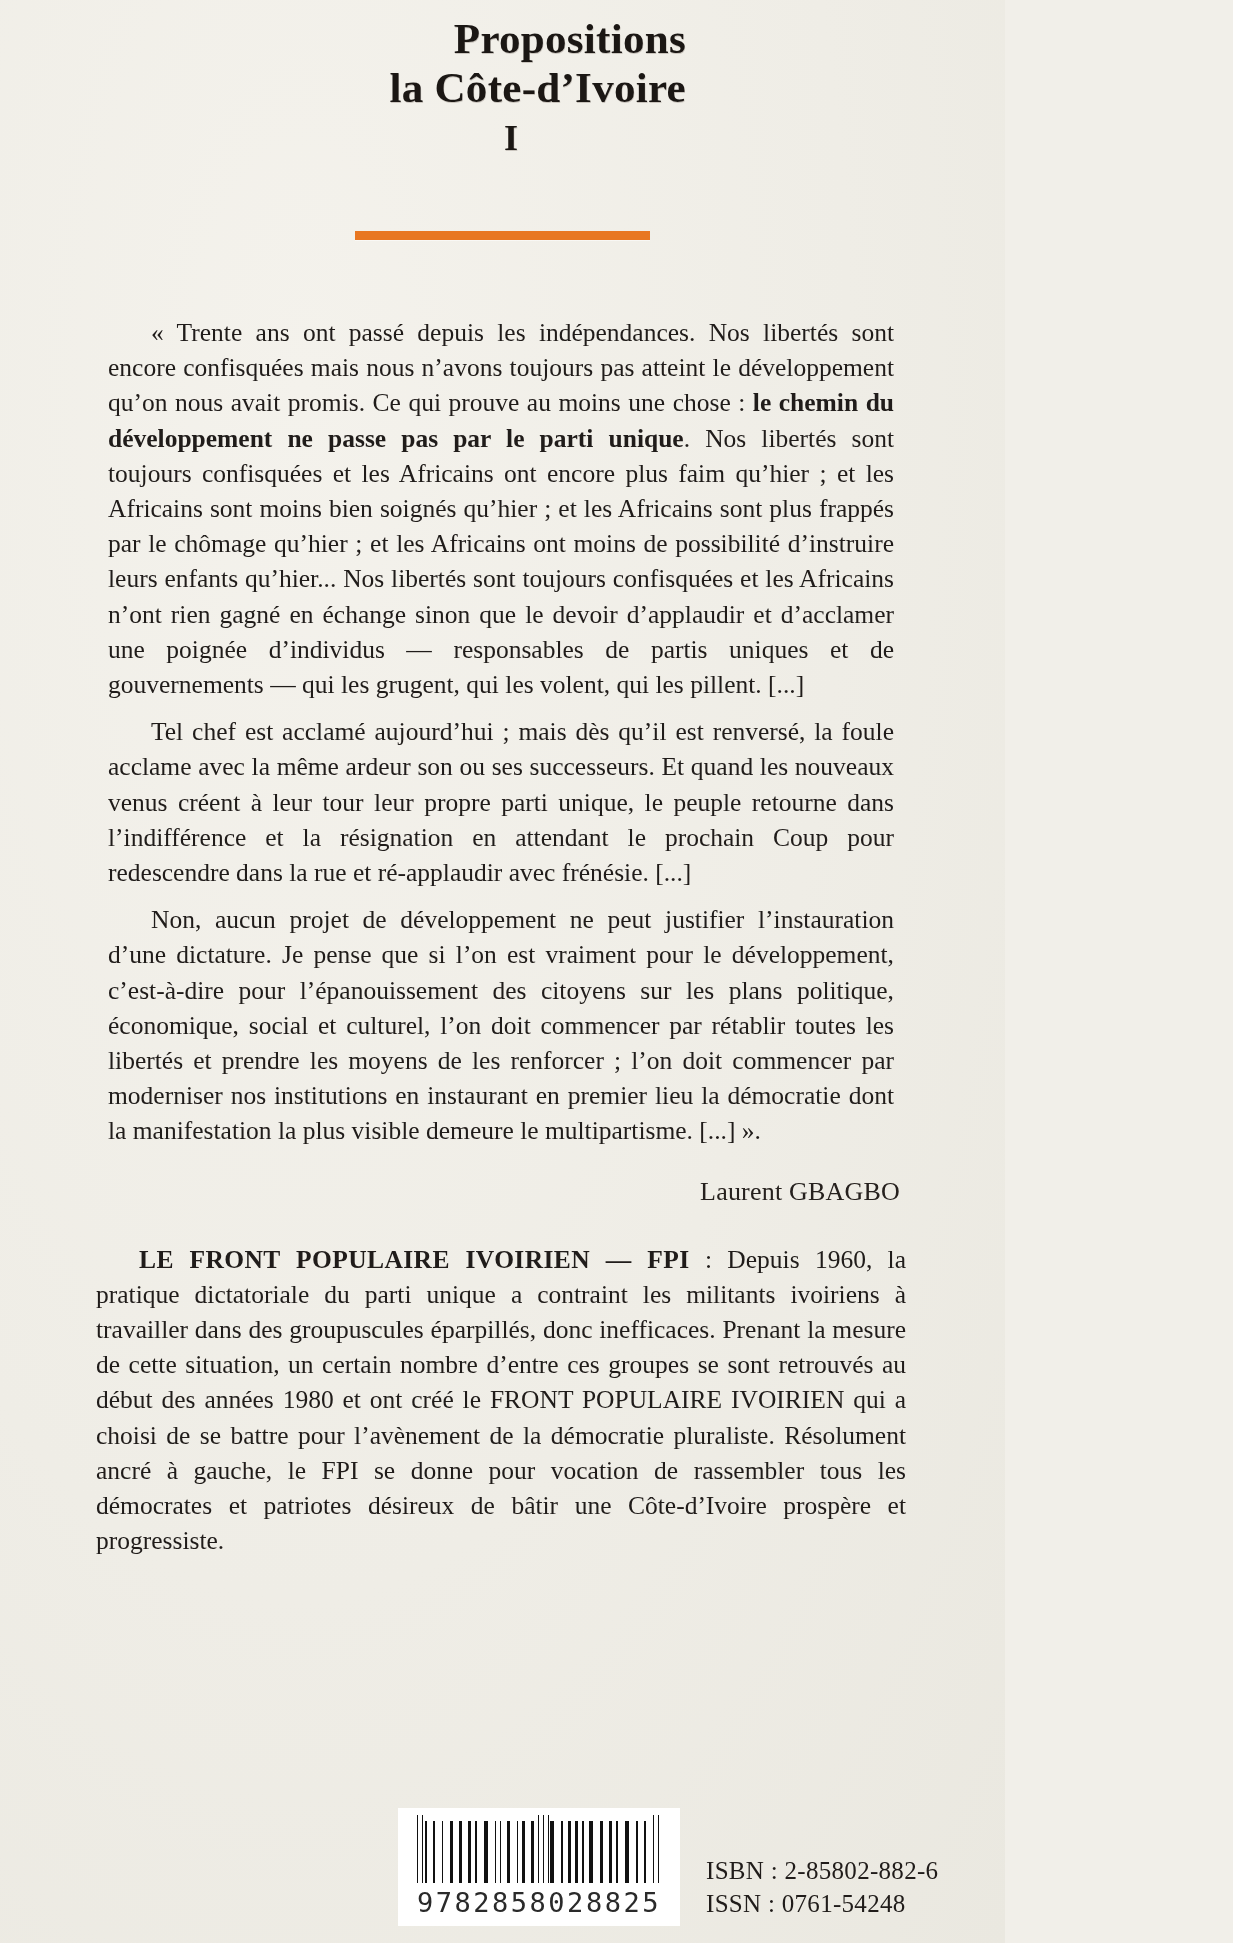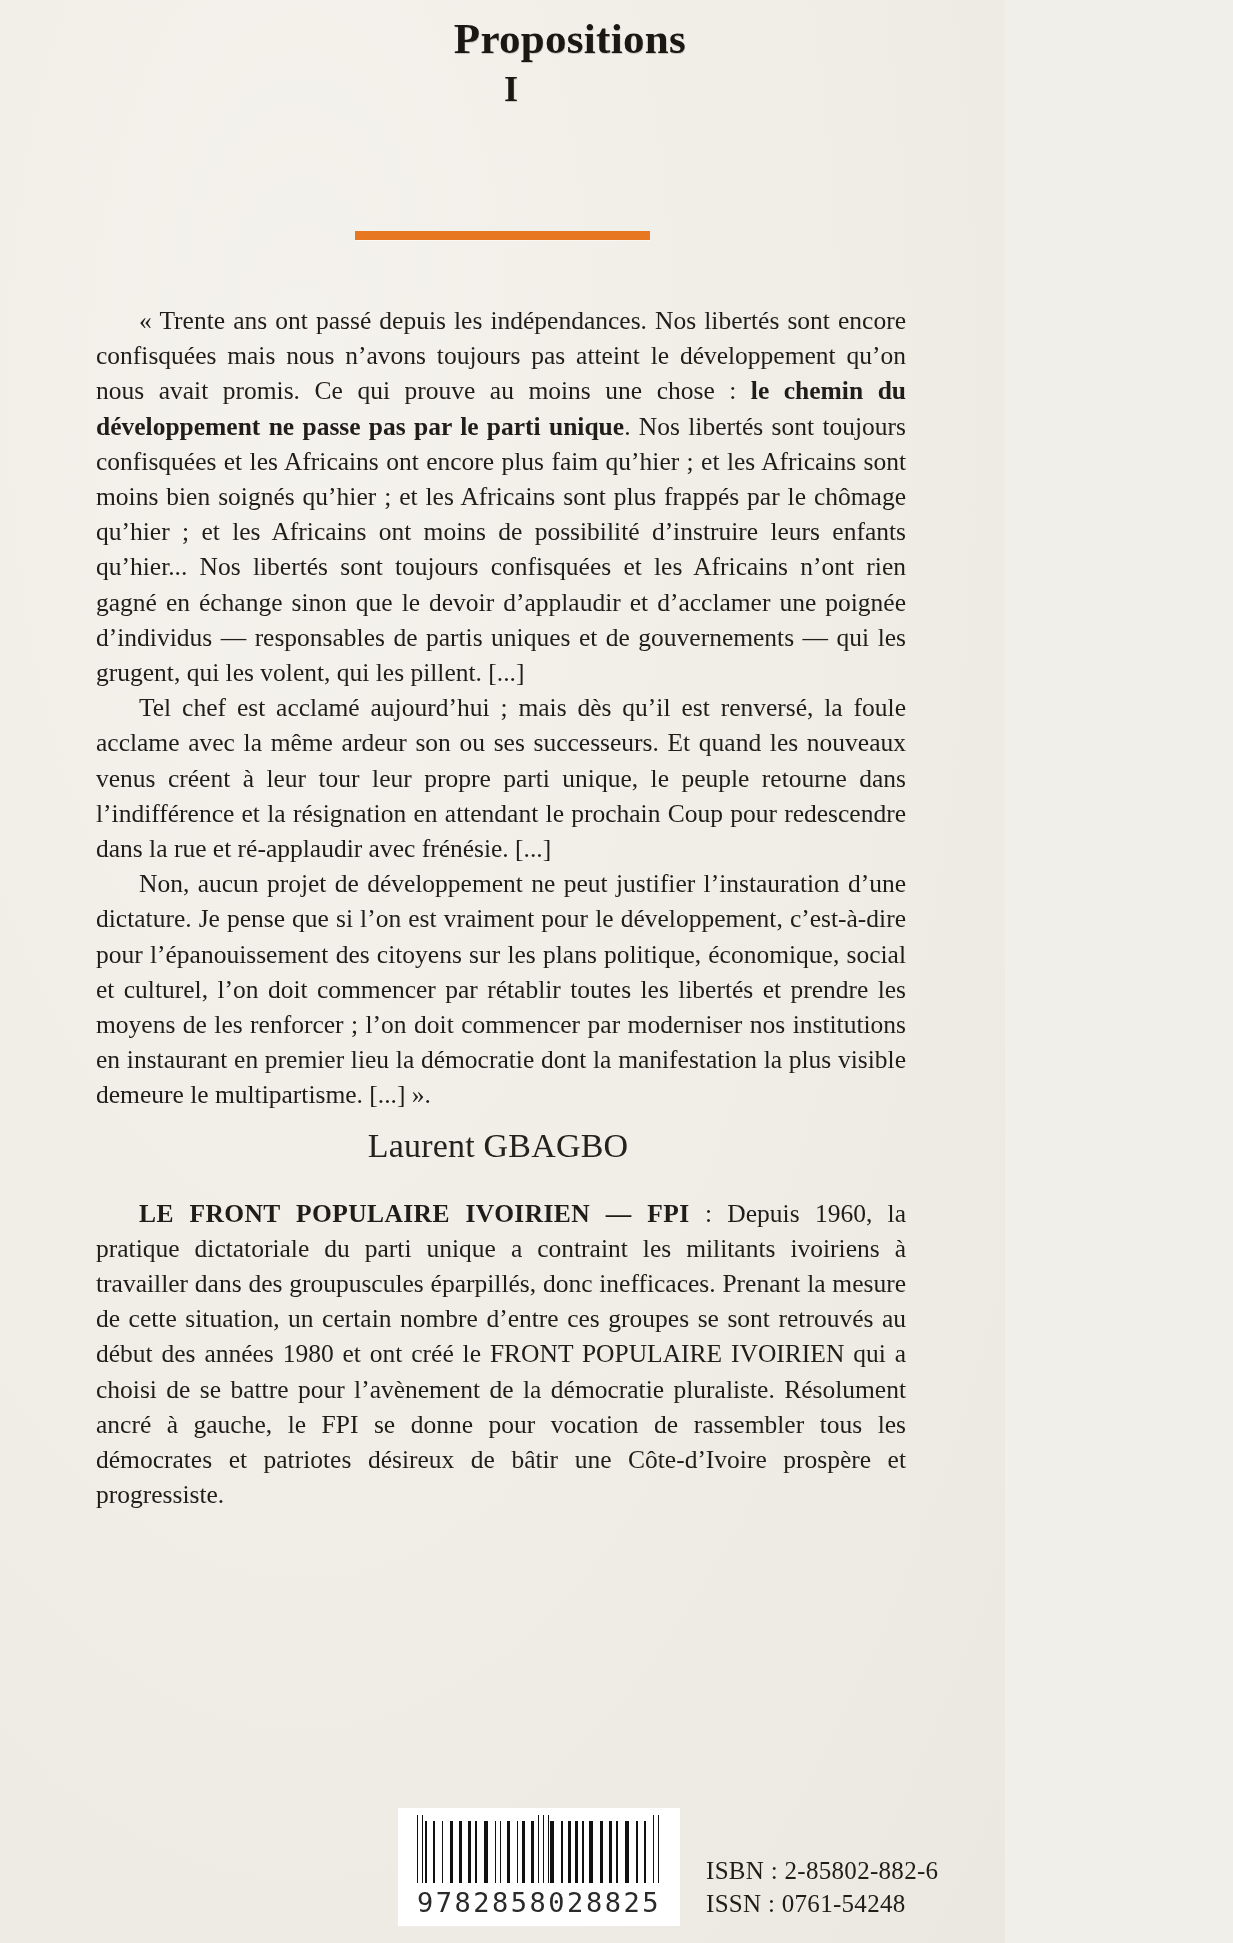--- a/index.html
+++ b/index.html
@@ -62,36 +62,36 @@
   }
 
   
   .body-col {
     position: absolute;
     left: 96px;
     top: 303px;
     width: 810px;
   }
   p.para {
-    margin: 0;
+    margin: 12px;
     text-align: justify;
     text-justify: inter-word;
     font-size: 25.5px;
     line-height: 35.2px;
     color: #201c1a;
     text-indent: 43px;
     hyphens: manual;
   }
   .b { font-weight: bold; }
   .i { }
 
   .signature {
-    margin-top: 17px;
-    text-align: center;
-    font-size: 34px;
+    margin-top: 27px;
+    text-align: right;
+    font-size: 26px;
     line-height: 32px;
     color: #26211e;
     letter-spacing: 0.2px;
     padding-right: 6px;
   }
 
   .fpi-block {
     margin-top: 34px;
   }
   p.fpi {
@@ -154,20 +154,21 @@
   }
   .isbn-block div { white-space: nowrap; }
 </style>
 </head>
 <body>
 
 <div class="page">
 
   <div class="title-block">
     <div class="title-line">Propositions</div>
+    <div class="title-line">la Côte-d’Ivoire</div>
     <div class="title-roman">I</div>
   </div>
 
   <div class="rule"></div>
 
   <div class="body-col">
 
     <p class="para"><span>« Trente ans ont passé depuis les indépendances. Nos libertés sont encore confisquées mais nous n’avons toujours pas atteint le développement qu’on nous avait promis. Ce qui prouve au moins une chose : </span><span class="b">le chemin du développement ne passe pas par le parti unique</span><span>. Nos libertés sont toujours confisquées et les Africains ont encore plus faim qu’hier ; et les Africains sont moins bien soignés qu’hier ; et les Africains sont plus frappés par le chômage qu’hier ; et les Africains ont moins de possibilité d’instruire leurs enfants qu’hier... Nos libertés sont toujours confisquées et les Africains n’ont rien gagné en échange sinon que le devoir d’applaudir et d’acclamer une poignée d’individus — responsables de partis uniques et de gouvernements — qui les grugent, qui les volent, qui les pillent. [...]</span></p>
 
     <p class="para">Tel chef est acclamé aujourd’hui ; mais dès qu’il est renversé, la foule acclame avec la même ardeur son ou ses successeurs. Et quand les nouveaux venus créent à leur tour leur propre parti unique, le peuple retourne dans l’indifférence et la résignation en attendant le prochain Coup pour redescendre dans la rue et ré-applaudir avec frénésie. [...]</p>

